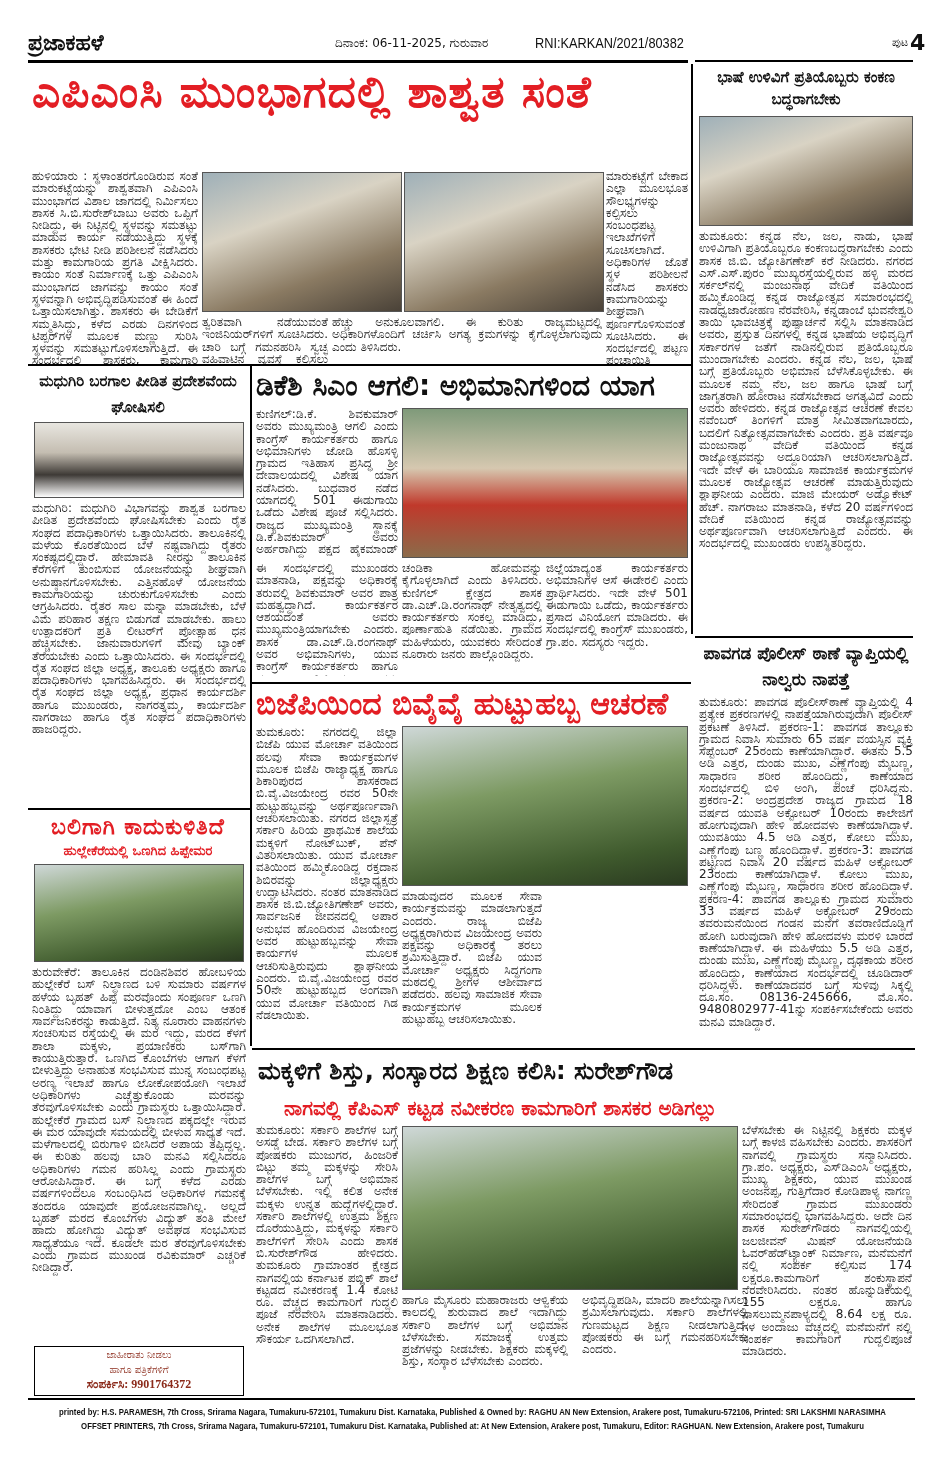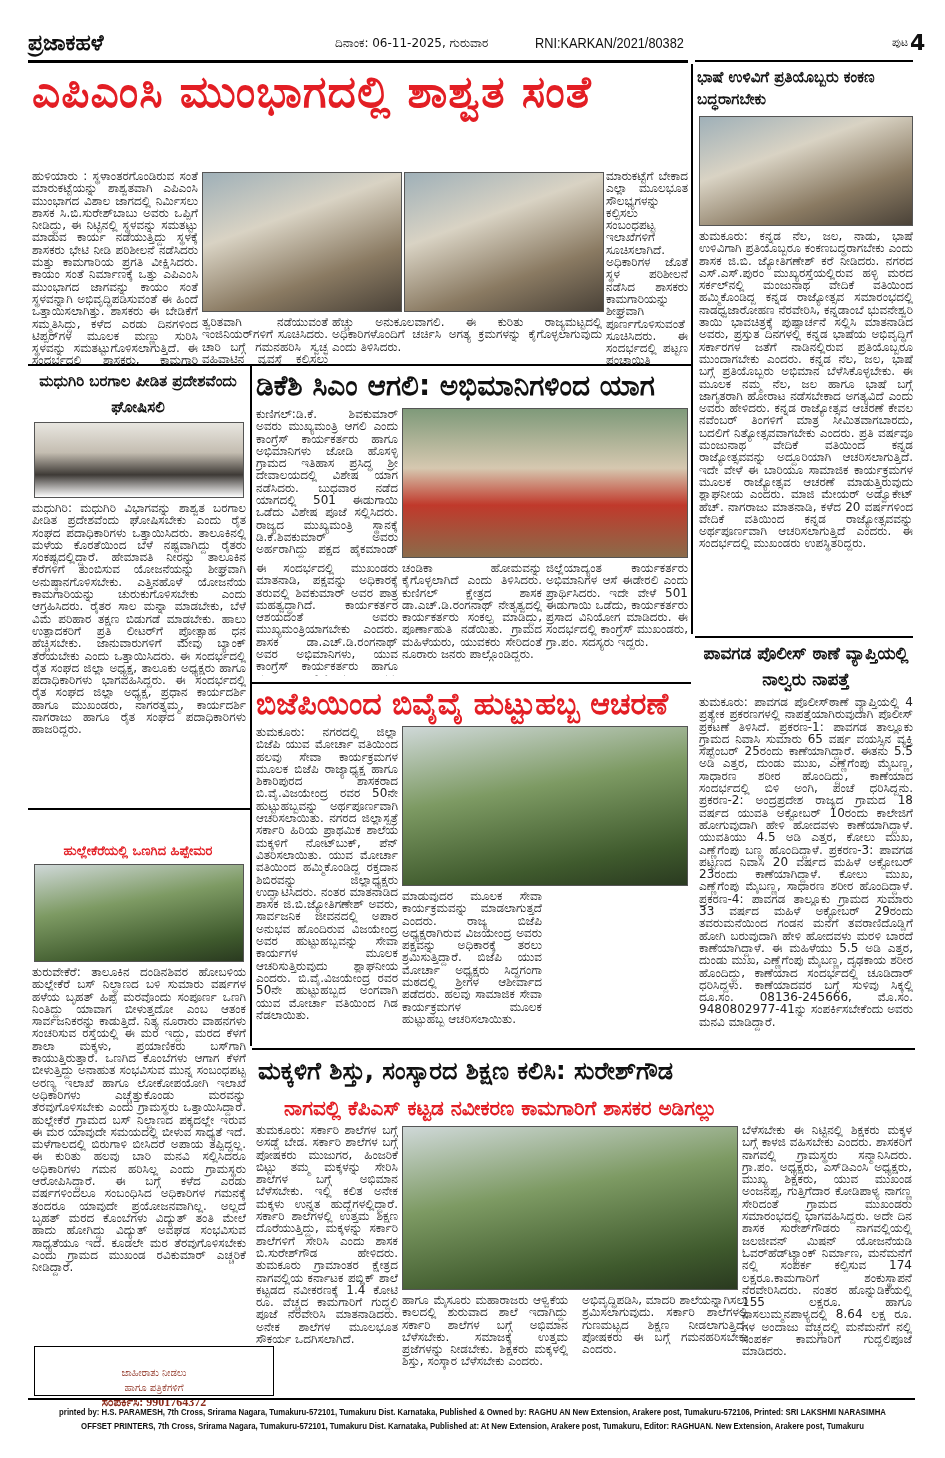--- a/index.html
+++ b/index.html
@@ -41,21 +41,21 @@
   <div class="abs body" style="left:4px;top:106px;width:166px;height:194px">ಹುಳಿಯಾರು : ಸ್ಥಳಾಂತರಗೊಂಡಿರುವ ಸಂತೆ ಮಾರುಕಟ್ಟೆಯನ್ನು ಶಾಶ್ವತವಾಗಿ ಎಪಿಎಂಸಿ ಮುಂಭಾಗದ ವಿಶಾಲ ಜಾಗದಲ್ಲಿ ನಿರ್ಮಿಸಲು ಶಾಸಕ ಸಿ.ಬಿ.ಸುರೇಶ್‌ಬಾಬು ಅವರು ಒಪ್ಪಿಗೆ ನೀಡಿದ್ದು, ಈ ನಿಟ್ಟಿನಲ್ಲಿ ಸ್ಥಳವನ್ನು ಸಮತಟ್ಟು ಮಾಡುವ ಕಾರ್ಯ ನಡೆಯುತ್ತಿದ್ದು ಸ್ಥಳಕ್ಕೆ ಶಾಸಕರು ಭೇಟಿ ನೀಡಿ ಪರಿಶೀಲನೆ ನಡೆಸಿದರು ಮತ್ತು ಕಾಮಗಾರಿಯ ಪ್ರಗತಿ ವೀಕ್ಷಿಸಿದರು. ಕಾಯಂ ಸಂತೆ ನಿರ್ಮಾಣಕ್ಕೆ ಒತ್ತು ಎಪಿಎಂಸಿ ಮುಂಭಾಗದ ಜಾಗವನ್ನು ಕಾಯಂ ಸಂತೆ ಸ್ಥಳವನ್ನಾಗಿ ಅಭಿವೃದ್ಧಿಪಡಿಸುವಂತೆ ಈ ಹಿಂದೆ ಒತ್ತಾಯಿಸಲಾಗಿತ್ತು. ಶಾಸಕರು ಈ ಬೇಡಿಕೆಗೆ ಸಮ್ಮತಿಸಿದ್ದು, ಕಳೆದ ಎರಡು ದಿನಗಳಿಂದ ಟಿಪ್ಪರ್‌ಗಳ ಮೂಲಕ ಮಣ್ಣು ಸುರಿಸಿ ಸ್ಥಳವನ್ನು ಸಮತಟ್ಟುಗೊಳಿಸಲಾಗುತ್ತಿದೆ. ಈ ಸಂದರ್ಭದಲ್ಲಿ ಶಾಸಕರು, ಕಾಮಗಾರಿ ಗುಣಮಟ್ಟದಿಂದ ಹಾಗೂ</div>
   <div class="abs photo" style="left:174px;top:108px;width:200px;height:140px"></div>
   <div class="abs photo" style="left:376px;top:108px;width:200px;height:140px"></div>
   <div class="abs body" style="left:174px;top:252px;width:126px;height:48px">ತ್ವರಿತವಾಗಿ ನಡೆಯುವಂತೆ ಇಂಜಿನಿಯರ್‌ಗಳಿಗೆ ಸೂಚಿಸಿದರು. ಚಾರಿ ಬಗ್ಗೆ ಗಮನಹರಿಸಿ ಸ್ವಚ್ಛ ವಹಿವಾಟಿನ ವ್ಯವಸ್ಥೆ ಕಲ್ಪಿಸಲು ಹಾಗೂ ಚಾರಿಯಿಂದ ಸಂತೆಗೆ ಬರುವವರಿಗೆ ಸುಗಮ ವ್ಯವಸ್ಥೆ</div>
   <div class="abs body" style="left:304px;top:252px;width:270px;height:48px">ಹೆಚ್ಚು ಅನುಕೂಲವಾಗಲಿ. ಈ ಕುರಿತು ರಾಜ್ಯಮಟ್ಟದಲ್ಲಿ ಅಧಿಕಾರಿಗಳೊಂದಿಗೆ ಚರ್ಚಿಸಿ ಅಗತ್ಯ ಕ್ರಮಗಳನ್ನು ಕೈಗೊಳ್ಳಲಾಗುವುದು ಎಂದು ತಿಳಿಸಿದರು.</div>
   <div class="abs body" style="left:578px;top:106px;width:82px;height:194px">ಮಾರುಕಟ್ಟೆಗೆ ಬೇಕಾದ ಎಲ್ಲಾ ಮೂಲಭೂತ ಸೌಲಭ್ಯಗಳನ್ನು ಕಲ್ಪಿಸಲು ಸಂಬಂಧಪಟ್ಟ ಇಲಾಖೆಗಳಿಗೆ ಸೂಚಿಸಲಾಗಿದೆ. ಅಧಿಕಾರಿಗಳ ಜೊತೆ ಸ್ಥಳ ಪರಿಶೀಲನೆ ನಡೆಸಿದ ಶಾಸಕರು ಕಾಮಗಾರಿಯನ್ನು ಶೀಘ್ರವಾಗಿ ಪೂರ್ಣಗೊಳಿಸುವಂತೆ ಸೂಚಿಸಿದರು. ಈ ಸಂದರ್ಭದಲ್ಲಿ ಪಟ್ಟಣ ಪಂಚಾಯಿತಿ ಅಧ್ಯಕ್ಷರು, ಸದಸ್ಯರು, ಎಪಿಎಂಸಿ ಅಧಿಕಾರಿಗಳು ಹಾಗೂ ಮುಖಂಡರು ಉಪಸ್ಥಿತರಿದ್ದರು.</div>
 </div>
 <div class="abs vline" style="left:691px;top:64px;height:570px"></div>
 
 <div class="abs" style="left:697px;top:64px;width:218px;height:570px">
-  <div class="abs headblk" style="left:0;top:2px;width:218px;font-size:15px;line-height:22px;white-space:normal;text-align:left">ಭಾಷೆ ಉಳಿವಿಗೆ ಪ್ರತಿಯೊಬ್ಬರು ಕಂಕಣ ಬದ್ಧರಾಗಬೇಕು</div>
+  <div class="abs headblk" style="left:0;top:2px;width:218px;font-size:15px;line-height:22px;white-space:normal;text-align:center">ಭಾಷೆ ಉಳಿವಿಗೆ ಪ್ರತಿಯೊಬ್ಬರು ಕಂಕಣ ಬದ್ಧರಾಗಬೇಕು</div>
   <div class="abs photo" style="left:2px;top:52px;width:214px;height:110px"></div>
   <div class="abs body" style="left:2px;top:166px;width:214px;height:404px">ತುಮಕೂರು: ಕನ್ನಡ ನೆಲ, ಜಲ, ನಾಡು, ಭಾಷೆ ಉಳಿವಿಗಾಗಿ ಪ್ರತಿಯೊಬ್ಬರೂ ಕಂಕಣಬದ್ಧರಾಗಬೇಕು ಎಂದು ಶಾಸಕ ಜಿ.ಬಿ. ಜ್ಯೋತಿಗಣೇಶ್ ಕರೆ ನೀಡಿದರು. ನಗರದ ಎಸ್.ಎಸ್.ಪುರಂ ಮುಖ್ಯರಸ್ತೆಯಲ್ಲಿರುವ ಹಳ್ಳಿ ಮರದ ಸರ್ಕಲ್‌ನಲ್ಲಿ ಮಂಜುನಾಥ ವೇದಿಕೆ ವತಿಯಿಂದ ಹಮ್ಮಿಕೊಂಡಿದ್ದ ಕನ್ನಡ ರಾಜ್ಯೋತ್ಸವ ಸಮಾರಂಭದಲ್ಲಿ ನಾಡಧ್ವಜಾರೋಹಣ ನೆರವೇರಿಸಿ, ಕನ್ನಡಾಂಬೆ ಭುವನೇಶ್ವರಿ ತಾಯಿ ಭಾವಚಿತ್ರಕ್ಕೆ ಪುಷ್ಪಾರ್ಚನೆ ಸಲ್ಲಿಸಿ ಮಾತನಾಡಿದ ಅವರು, ಪ್ರಸ್ತುತ ದಿನಗಳಲ್ಲಿ ಕನ್ನಡ ಭಾಷೆಯ ಅಭಿವೃದ್ಧಿಗೆ ಸರ್ಕಾರಗಳ ಜತೆಗೆ ನಾಡಿನಲ್ಲಿರುವ ಪ್ರತಿಯೊಬ್ಬರೂ ಮುಂದಾಗಬೇಕು ಎಂದರು. ಕನ್ನಡ ನೆಲ, ಜಲ, ಭಾಷೆ ಬಗ್ಗೆ ಪ್ರತಿಯೊಬ್ಬರು ಅಭಿಮಾನ ಬೆಳೆಸಿಕೊಳ್ಳಬೇಕು. ಈ ಮೂಲಕ ನಮ್ಮ ನೆಲ, ಜಲ ಹಾಗೂ ಭಾಷೆ ಬಗ್ಗೆ ಜಾಗೃತರಾಗಿ ಹೋರಾಟ ನಡೆಸಬೇಕಾದ ಅಗತ್ಯವಿದೆ ಎಂದು ಅವರು ಹೇಳಿದರು. ಕನ್ನಡ ರಾಜ್ಯೋತ್ಸವ ಆಚರಣೆ ಕೇವಲ ನವೆಂಬರ್ ತಿಂಗಳಿಗೆ ಮಾತ್ರ ಸೀಮಿತವಾಗಬಾರದು, ಬದಲಿಗೆ ನಿತ್ಯೋತ್ಸವವಾಗಬೇಕು ಎಂದರು. ಪ್ರತಿ ವರ್ಷವೂ ಮಂಜುನಾಥ ವೇದಿಕೆ ವತಿಯಿಂದ ಕನ್ನಡ ರಾಜ್ಯೋತ್ಸವವನ್ನು ಅದ್ದೂರಿಯಾಗಿ ಆಚರಿಸಲಾಗುತ್ತಿದೆ. ಇದೇ ವೇಳೆ ಈ ಬಾರಿಯೂ ಸಾಮಾಜಿಕ ಕಾರ್ಯಕ್ರಮಗಳ ಮೂಲಕ ರಾಜ್ಯೋತ್ಸವ ಆಚರಣೆ ಮಾಡುತ್ತಿರುವುದು ಶ್ಲಾಘನೀಯ ಎಂದರು. ಮಾಜಿ ಮೇಯರ್ ಅಡ್ವೊಕೇಟ್ ಹೆಚ್. ನಾಗರಾಜು ಮಾತನಾಡಿ, ಕಳೆದ 20 ವರ್ಷಗಳಿಂದ ವೇದಿಕೆ ವತಿಯಿಂದ ಕನ್ನಡ ರಾಜ್ಯೋತ್ಸವವನ್ನು ಅರ್ಥಪೂರ್ಣವಾಗಿ ಆಚರಿಸಲಾಗುತ್ತಿದೆ ಎಂದರು. ಈ ಸಂದರ್ಭದಲ್ಲಿ ಮುಖಂಡರು ಉಪಸ್ಥಿತರಿದ್ದರು.</div>
 </div>
 
 <div class="abs rule" style="left:28px;top:364px;width:663px;height:2px"></div>
 
 <div class="abs" style="left:28px;top:366px;width:220px;height:440px">
   <div class="abs headblk" style="left:0;top:2px;width:220px;font-size:15px;line-height:26px;white-space:normal;text-align:center">ಮಧುಗಿರಿ ಬರಗಾಲ ಪೀಡಿತ ಪ್ರದೇಶವೆಂದು ಘೋಷಿಸಲಿ</div>
   <div class="abs photo hall" style="left:6px;top:56px;width:210px;height:76px"></div>
   <div class="abs body" style="left:4px;top:136px;width:214px;height:300px">ಮಧುಗಿರಿ: ಮಧುಗಿರಿ ವಿಭಾಗವನ್ನು ಶಾಶ್ವತ ಬರಗಾಲ ಪೀಡಿತ ಪ್ರದೇಶವೆಂದು ಘೋಷಿಸಬೇಕು ಎಂದು ರೈತ ಸಂಘದ ಪದಾಧಿಕಾರಿಗಳು ಒತ್ತಾಯಿಸಿದರು. ತಾಲೂಕಿನಲ್ಲಿ ಮಳೆಯ ಕೊರತೆಯಿಂದ ಬೆಳೆ ನಷ್ಟವಾಗಿದ್ದು ರೈತರು ಸಂಕಷ್ಟದಲ್ಲಿದ್ದಾರೆ. ಹೇಮಾವತಿ ನೀರನ್ನು ತಾಲೂಕಿನ ಕೆರೆಗಳಿಗೆ ತುಂಬಿಸುವ ಯೋಜನೆಯನ್ನು ಶೀಘ್ರವಾಗಿ ಅನುಷ್ಠಾನಗೊಳಿಸಬೇಕು. ಎತ್ತಿನಹೊಳೆ ಯೋಜನೆಯ ಕಾಮಗಾರಿಯನ್ನು ಚುರುಕುಗೊಳಿಸಬೇಕು ಎಂದು ಆಗ್ರಹಿಸಿದರು. ರೈತರ ಸಾಲ ಮನ್ನಾ ಮಾಡಬೇಕು, ಬೆಳೆ ವಿಮೆ ಪರಿಹಾರ ತಕ್ಷಣ ಬಿಡುಗಡೆ ಮಾಡಬೇಕು. ಹಾಲು ಉತ್ಪಾದಕರಿಗೆ ಪ್ರತಿ ಲೀಟರ್‌ಗೆ ಪ್ರೋತ್ಸಾಹ ಧನ ಹೆಚ್ಚಿಸಬೇಕು. ಜಾನುವಾರುಗಳಿಗೆ ಮೇವು ಬ್ಯಾಂಕ್ ತೆರೆಯಬೇಕು ಎಂದು ಒತ್ತಾಯಿಸಿದರು. ಈ ಸಂದರ್ಭದಲ್ಲಿ ರೈತ ಸಂಘದ ಜಿಲ್ಲಾ ಅಧ್ಯಕ್ಷ, ತಾಲೂಕು ಅಧ್ಯಕ್ಷರು ಹಾಗೂ ಪದಾಧಿಕಾರಿಗಳು ಭಾಗವಹಿಸಿದ್ದರು. ಈ ಸಂದರ್ಭದಲ್ಲಿ ರೈತ ಸಂಘದ ಜಿಲ್ಲಾ ಅಧ್ಯಕ್ಷ, ಪ್ರಧಾನ ಕಾರ್ಯದರ್ಶಿ ಹಾಗೂ ಮುಖಂಡರು, ನಾಗರತ್ನಮ್ಮ, ಕಾರ್ಯದರ್ಶಿ ನಾಗರಾಜು ಹಾಗೂ ರೈತ ಸಂಘದ ಪದಾಧಿಕಾರಿಗಳು ಹಾಜರಿದ್ದರು.</div>
@@ -80,26 +80,27 @@
 <div class="abs rule" style="left:252px;top:682px;width:439px;height:1.5px"></div>
 <div class="abs" style="left:254px;top:684px;width:436px;height:360px">
   <div class="abs headred" style="left:2px;top:0;font-size:30px;line-height:40px;letter-spacing:0">ಬಿಜೆಪಿಯಿಂದ ಬಿವೈವೈ ಹುಟ್ಟುಹಬ್ಬ ಆಚರಣೆ</div>
   <div class="abs body" style="left:2px;top:42px;width:142px;height:316px">ತುಮಕೂರು: ನಗರದಲ್ಲಿ ಜಿಲ್ಲಾ ಬಿಜೆಪಿ ಯುವ ಮೋರ್ಚಾ ವತಿಯಿಂದ ಹಲವು ಸೇವಾ ಕಾರ್ಯಕ್ರಮಗಳ ಮೂಲಕ ಬಿಜೆಪಿ ರಾಜ್ಯಾಧ್ಯಕ್ಷ ಹಾಗೂ ಶಿಕಾರಿಪುರದ ಶಾಸಕರಾದ ಬಿ.ವೈ.ವಿಜಯೇಂದ್ರ ರವರ 50ನೇ ಹುಟ್ಟುಹಬ್ಬವನ್ನು ಅರ್ಥಪೂರ್ಣವಾಗಿ ಆಚರಿಸಲಾಯಿತು. ನಗರದ ಜಿಲ್ಲಾಸ್ಪತ್ರೆ ಸರ್ಕಾರಿ ಹಿರಿಯ ಪ್ರಾಥಮಿಕ ಶಾಲೆಯ ಮಕ್ಕಳಿಗೆ ನೋಟ್‌ಬುಕ್, ಪೆನ್ ವಿತರಿಸಲಾಯಿತು. ಯುವ ಮೋರ್ಚಾ ವತಿಯಿಂದ ಹಮ್ಮಿಕೊಂಡಿದ್ದ ರಕ್ತದಾನ ಶಿಬಿರವನ್ನು ಜಿಲ್ಲಾಧ್ಯಕ್ಷರು ಉದ್ಘಾಟಿಸಿದರು. ನಂತರ ಮಾತನಾಡಿದ ಶಾಸಕ ಜಿ.ಬಿ.ಜ್ಯೋತಿಗಣೇಶ್ ಅವರು, ಸಾರ್ವಜನಿಕ ಜೀವನದಲ್ಲಿ ಅಪಾರ ಅನುಭವ ಹೊಂದಿರುವ ವಿಜಯೇಂದ್ರ ಅವರ ಹುಟ್ಟುಹಬ್ಬವನ್ನು ಸೇವಾ ಕಾರ್ಯಗಳ ಮೂಲಕ ಆಚರಿಸುತ್ತಿರುವುದು ಶ್ಲಾಘನೀಯ ಎಂದರು. ಬಿ.ವೈ.ವಿಜಯೇಂದ್ರ ರವರ 50ನೇ ಹುಟ್ಟುಹಬ್ಬದ ಅಂಗವಾಗಿ ಯುವ ಮೋರ್ಚಾ ವತಿಯಿಂದ ಗಿಡ ನೆಡಲಾಯಿತು.</div>
   <div class="abs photo green" style="left:148px;top:42px;width:286px;height:160px"></div>
   <div class="abs body" style="left:148px;top:206px;width:140px;height:152px">ಮಾಡುವುದರ ಮೂಲಕ ಸೇವಾ ಕಾರ್ಯಕ್ರಮವನ್ನು ಮಾಡಲಾಗುತ್ತದೆ ಎಂದರು. ರಾಜ್ಯ ಬಿಜೆಪಿ ಅಧ್ಯಕ್ಷರಾಗಿರುವ ವಿಜಯೇಂದ್ರ ಅವರು ಪಕ್ಷವನ್ನು ಅಧಿಕಾರಕ್ಕೆ ತರಲು ಶ್ರಮಿಸುತ್ತಿದ್ದಾರೆ. ಬಿಜೆಪಿ ಯುವ ಮೋರ್ಚಾ ಅಧ್ಯಕ್ಷರು ಸಿದ್ಧಗಂಗಾ ಮಠದಲ್ಲಿ ಶ್ರೀಗಳ ಆಶೀರ್ವಾದ ಪಡೆದರು. ಹಲವು ಸಾಮಾಜಿಕ ಸೇವಾ ಕಾರ್ಯಕ್ರಮಗಳ ಮೂಲಕ ಹುಟ್ಟುಹಬ್ಬ ಆಚರಿಸಲಾಯಿತು.</div>
 </div>
 
 <div class="abs rule" style="left:28px;top:808px;width:222px;height:2px"></div>
 <div class="abs" style="left:28px;top:810px;width:220px;height:530px">
+  <div class="abs headred" style="left:0;top:2px;width:220px;text-align:center;font-size:22px;line-height:30px">ಬಲಿಗಾಗಿ ಕಾದುಕುಳಿತಿದೆ</div>
   <div class="abs headred" style="left:0;top:32px;width:220px;text-align:center;font-size:13px;line-height:18px;letter-spacing:0">ಹುಲ್ಲೇಕೆರೆಯಲ್ಲಿ ಒಣಗಿದ ಹಿಪ್ಪೇಮರ</div>
   <div class="abs photo green" style="left:6px;top:54px;width:210px;height:98px"></div>
   <div class="abs body" style="left:4px;top:156px;width:214px;height:370px">ತುರುವೇಕೆರೆ: ತಾಲೂಕಿನ ದಂಡಿನಶಿವರ ಹೋಬಳಿಯ ಹುಲ್ಲೇಕೆರೆ ಬಸ್ ನಿಲ್ದಾಣದ ಬಳಿ ಸುಮಾರು ವರ್ಷಗಳ ಹಳೆಯ ಬೃಹತ್ ಹಿಪ್ಪೆ ಮರವೊಂದು ಸಂಪೂರ್ಣ ಒಣಗಿ ನಿಂತಿದ್ದು ಯಾವಾಗ ಬೀಳುತ್ತದೋ ಎಂಬ ಆತಂಕ ಸಾರ್ವಜನಿಕರನ್ನು ಕಾಡುತ್ತಿದೆ. ನಿತ್ಯ ನೂರಾರು ವಾಹನಗಳು ಸಂಚರಿಸುವ ರಸ್ತೆಯಲ್ಲಿ ಈ ಮರ ಇದ್ದು, ಮರದ ಕೆಳಗೆ ಶಾಲಾ ಮಕ್ಕಳು, ಪ್ರಯಾಣಿಕರು ಬಸ್‌ಗಾಗಿ ಕಾಯುತ್ತಿರುತ್ತಾರೆ. ಒಣಗಿದ ಕೊಂಬೆಗಳು ಆಗಾಗ ಕೆಳಗೆ ಬೀಳುತ್ತಿದ್ದು ಅನಾಹುತ ಸಂಭವಿಸುವ ಮುನ್ನ ಸಂಬಂಧಪಟ್ಟ ಅರಣ್ಯ ಇಲಾಖೆ ಹಾಗೂ ಲೋಕೋಪಯೋಗಿ ಇಲಾಖೆ ಅಧಿಕಾರಿಗಳು ಎಚ್ಚೆತ್ತುಕೊಂಡು ಮರವನ್ನು ತೆರವುಗೊಳಿಸಬೇಕು ಎಂದು ಗ್ರಾಮಸ್ಥರು ಒತ್ತಾಯಿಸಿದ್ದಾರೆ. ಹುಲ್ಲೇಕೆರೆ ಗ್ರಾಮದ ಬಸ್ ನಿಲ್ದಾಣದ ಪಕ್ಕದಲ್ಲೇ ಇರುವ ಈ ಮರ ಯಾವುದೇ ಸಮಯದಲ್ಲಿ ಬೀಳುವ ಸಾಧ್ಯತೆ ಇದೆ. ಮಳೆಗಾಲದಲ್ಲಿ ಬಿರುಗಾಳಿ ಬೀಸಿದರೆ ಅಪಾಯ ತಪ್ಪಿದ್ದಲ್ಲ. ಈ ಕುರಿತು ಹಲವು ಬಾರಿ ಮನವಿ ಸಲ್ಲಿಸಿದರೂ ಅಧಿಕಾರಿಗಳು ಗಮನ ಹರಿಸಿಲ್ಲ ಎಂದು ಗ್ರಾಮಸ್ಥರು ಆರೋಪಿಸಿದ್ದಾರೆ. ಈ ಬಗ್ಗೆ ಕಳೆದ ಎರಡು ವರ್ಷಗಳಿಂದಲೂ ಸಂಬಂಧಿಸಿದ ಅಧಿಕಾರಿಗಳ ಗಮನಕ್ಕೆ ತಂದರೂ ಯಾವುದೇ ಪ್ರಯೋಜನವಾಗಿಲ್ಲ. ಅಲ್ಲದೆ ಬೃಹತ್ ಮರದ ಕೊಂಬೆಗಳು ವಿದ್ಯುತ್ ತಂತಿ ಮೇಲೆ ಹಾದು ಹೋಗಿದ್ದು ವಿದ್ಯುತ್ ಅವಘಡ ಸಂಭವಿಸುವ ಸಾಧ್ಯತೆಯೂ ಇದೆ. ಕೂಡಲೇ ಮರ ತೆರವುಗೊಳಿಸಬೇಕು ಎಂದು ಗ್ರಾಮದ ಮುಖಂಡ ರವಿಕುಮಾರ್ ಎಚ್ಚರಿಕೆ ನೀಡಿದ್ದಾರೆ.</div>
 </div>
 
-<div class="abs box" style="left:34px;top:1346px;width:240px;height:50px;text-align:center;color:#8b2a1a;font-size:10px;line-height:15px;padding-top:18px">
+<div class="abs box" style="left:34px;top:1346px;width:210px;height:50px;text-align:center;color:#8b2a1a;font-size:10px;line-height:15px;padding-top:0">
   <div>ಜಾಹೀರಾತು ನೀಡಲು</div>
   <div>ಹಾಗೂ ಪತ್ರಿಕೆಗಳಿಗೆ</div>
   <div style="font-family:'Liberation Serif',serif;font-weight:bold;font-size:12px">ಸಂಪರ್ಕಿಸಿ: 9901764372</div>
 </div>
 
 <div class="abs rule" style="left:252px;top:1048px;width:663px;height:2px"></div>
 <div class="abs" style="left:254px;top:1050px;width:660px;height:345px">
   <div class="abs headblk" style="left:4px;top:0;font-size:24px;line-height:42px">ಮಕ್ಕಳಿಗೆ ಶಿಸ್ತು, ಸಂಸ್ಕಾರದ ಶಿಕ್ಷಣ ಕಲಿಸಿ: ಸುರೇಶ್‌ಗೌಡ</div>
   <div class="abs headred" style="left:30px;top:44px;font-size:20px;line-height:28px;letter-spacing:0">ನಾಗವಲ್ಲಿ ಕೆಪಿಎಸ್ ಕಟ್ಟಡ ನವೀಕರಣ ಕಾಮಗಾರಿಗೆ ಶಾಸಕರ ಅಡಿಗಲ್ಲು</div>
   <div class="abs body" style="left:2px;top:74px;width:142px;height:268px">ತುಮಕೂರು: ಸರ್ಕಾರಿ ಶಾಲೆಗಳ ಬಗ್ಗೆ ಅಸಡ್ಡೆ ಬೇಡ. ಸರ್ಕಾರಿ ಶಾಲೆಗಳ ಬಗ್ಗೆ ಪೋಷಕರು ಮುಜುಗರ, ಹಿಂಜರಿಕೆ ಬಿಟ್ಟು ತಮ್ಮ ಮಕ್ಕಳನ್ನು ಸೇರಿಸಿ ಶಾಲೆಗಳ ಬಗ್ಗೆ ಅಭಿಮಾನ ಬೆಳೆಸಬೇಕು. ಇಲ್ಲಿ ಕಲಿತ ಅನೇಕ ಮಕ್ಕಳು ಉನ್ನತ ಹುದ್ದೆಗಳಲ್ಲಿದ್ದಾರೆ. ಸರ್ಕಾರಿ ಶಾಲೆಗಳಲ್ಲಿ ಉತ್ತಮ ಶಿಕ್ಷಣ ದೊರೆಯುತ್ತಿದ್ದು, ಮಕ್ಕಳನ್ನು ಸರ್ಕಾರಿ ಶಾಲೆಗಳಿಗೆ ಸೇರಿಸಿ ಎಂದು ಶಾಸಕ ಬಿ.ಸುರೇಶ್‌ಗೌಡ ಹೇಳಿದರು. ತುಮಕೂರು ಗ್ರಾಮಾಂತರ ಕ್ಷೇತ್ರದ ನಾಗವಲ್ಲಿಯ ಕರ್ನಾಟಕ ಪಬ್ಲಿಕ್ ಶಾಲೆ ಕಟ್ಟಡದ ನವೀಕರಣಕ್ಕೆ 1.4 ಕೋಟಿ ರೂ. ವೆಚ್ಚದ ಕಾಮಗಾರಿಗೆ ಗುದ್ದಲಿ ಪೂಜೆ ನೆರವೇರಿಸಿ ಮಾತನಾಡಿದರು. ಅನೇಕ ಶಾಲೆಗಳ ಮೂಲಭೂತ ಸೌಕರ್ಯ ಒದಗಿಸಲಾಗಿದೆ.</div>

